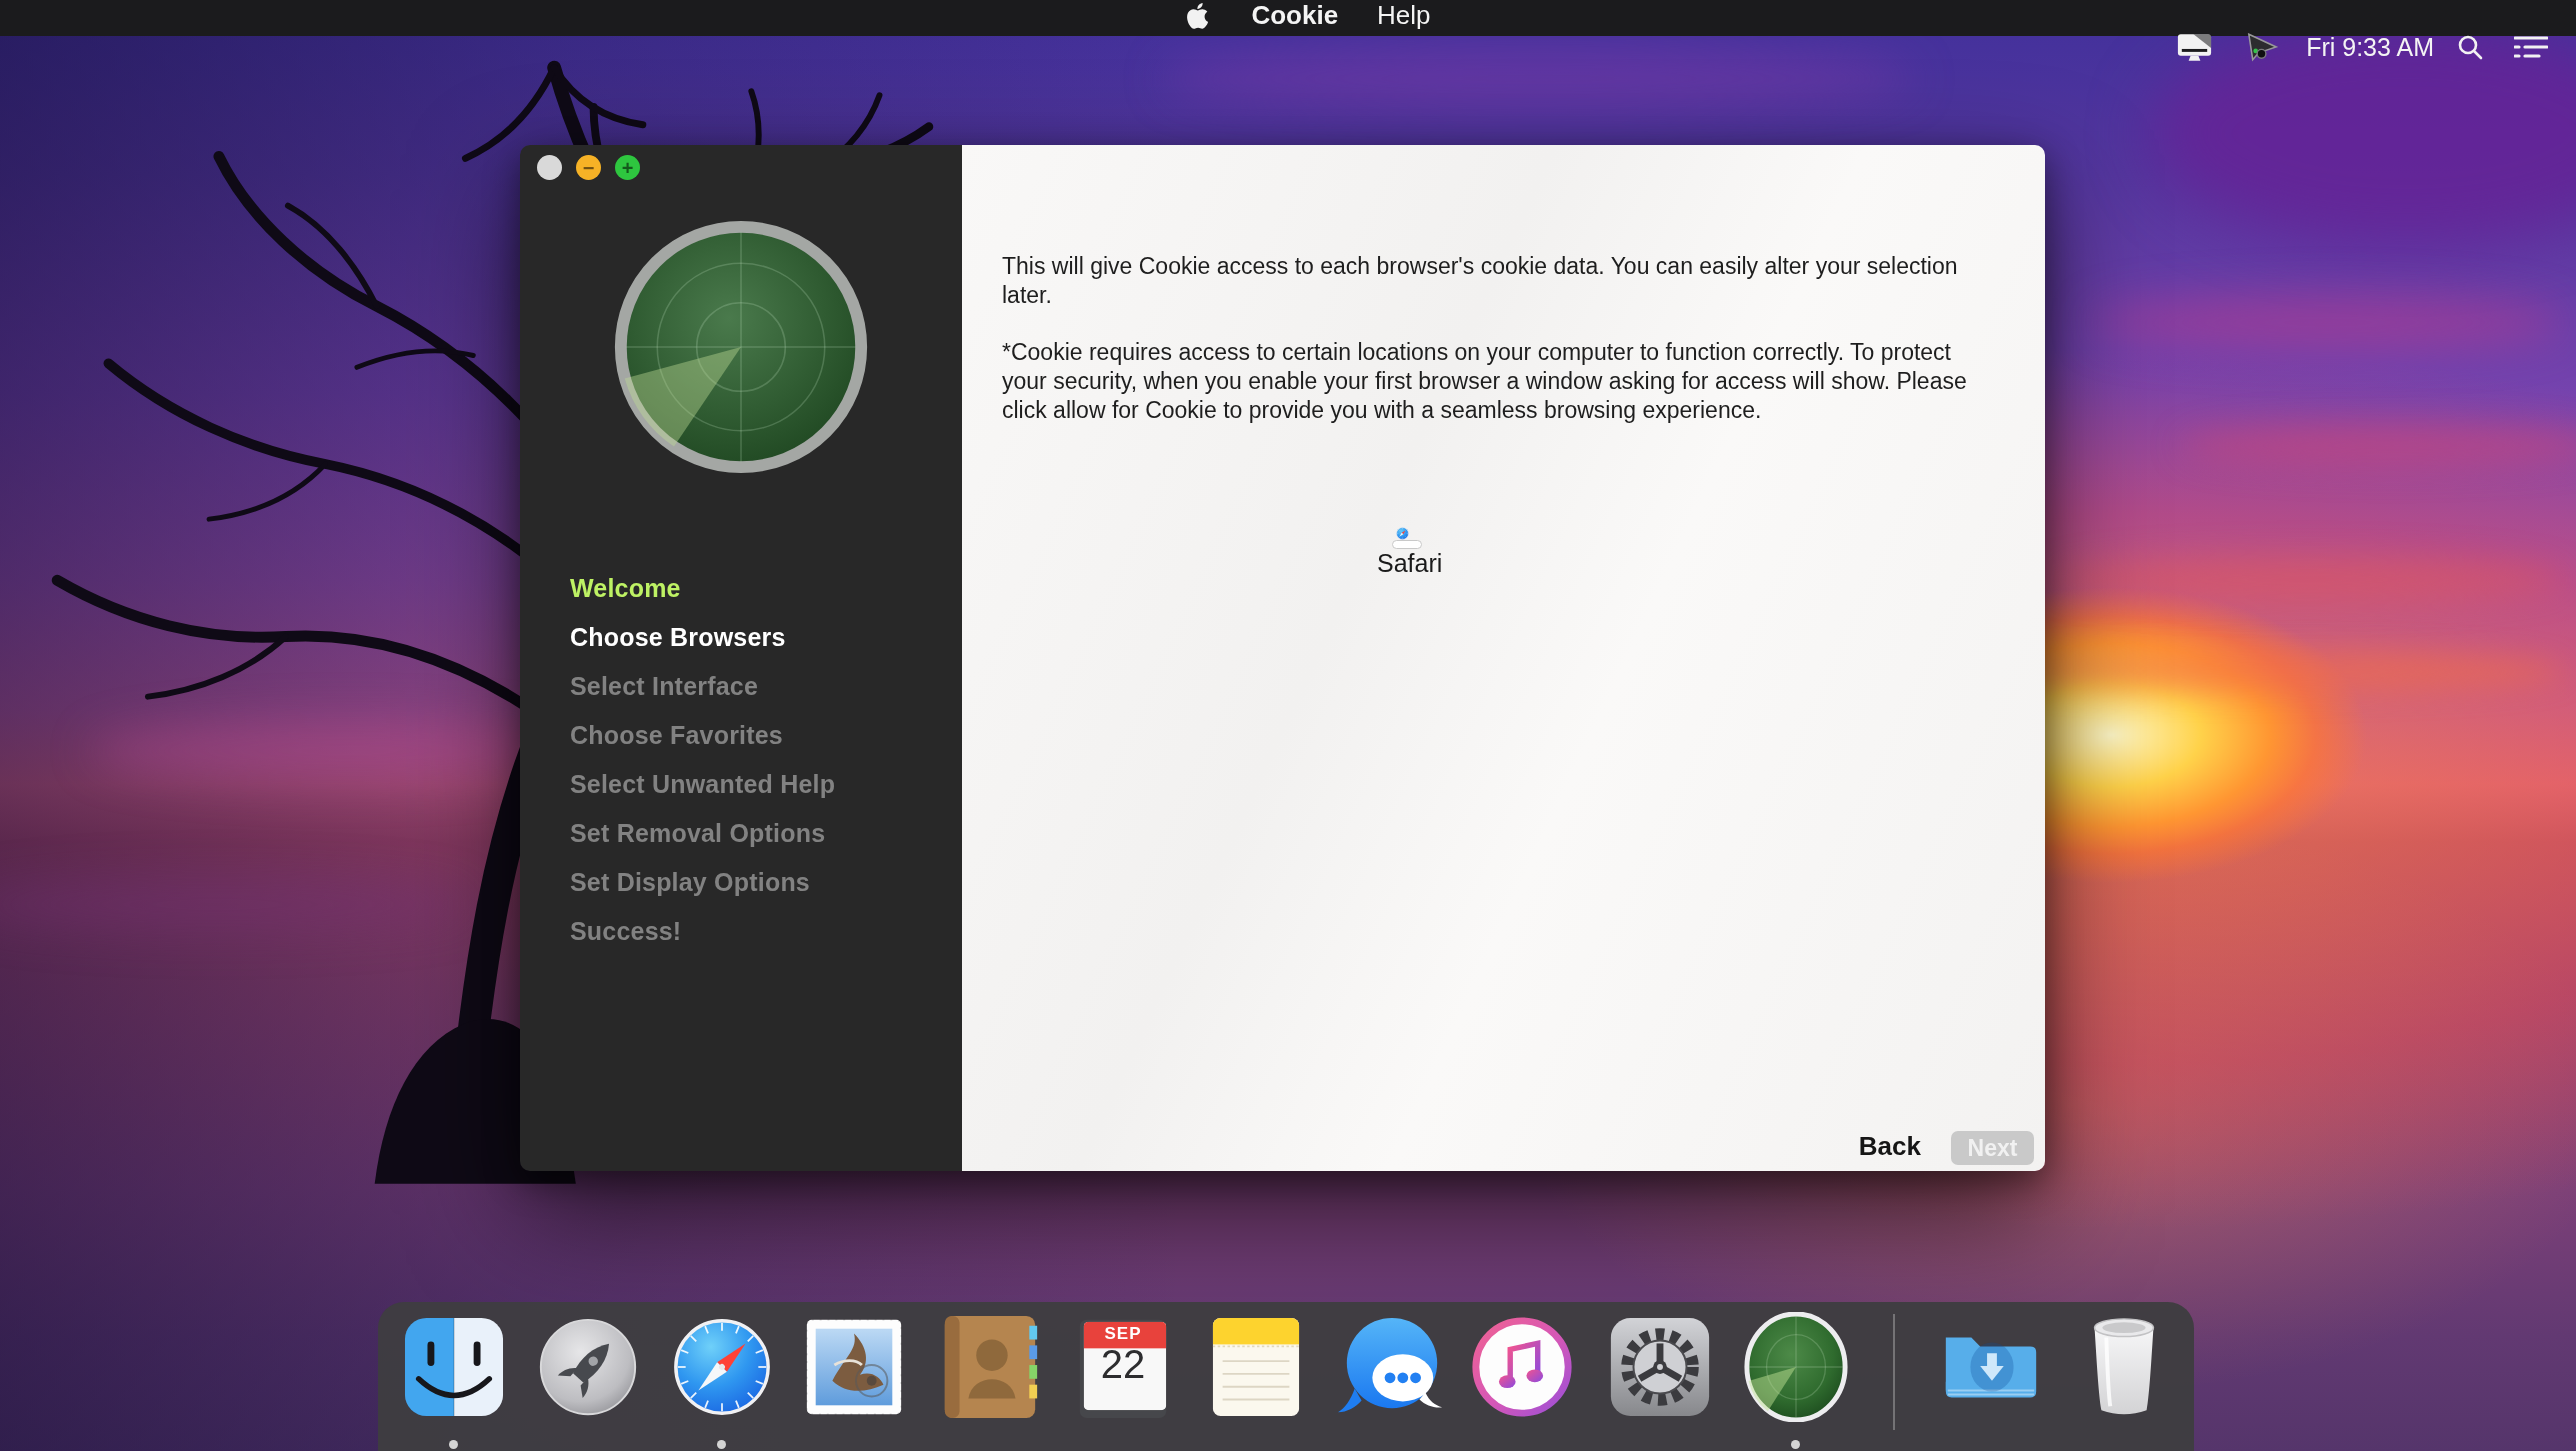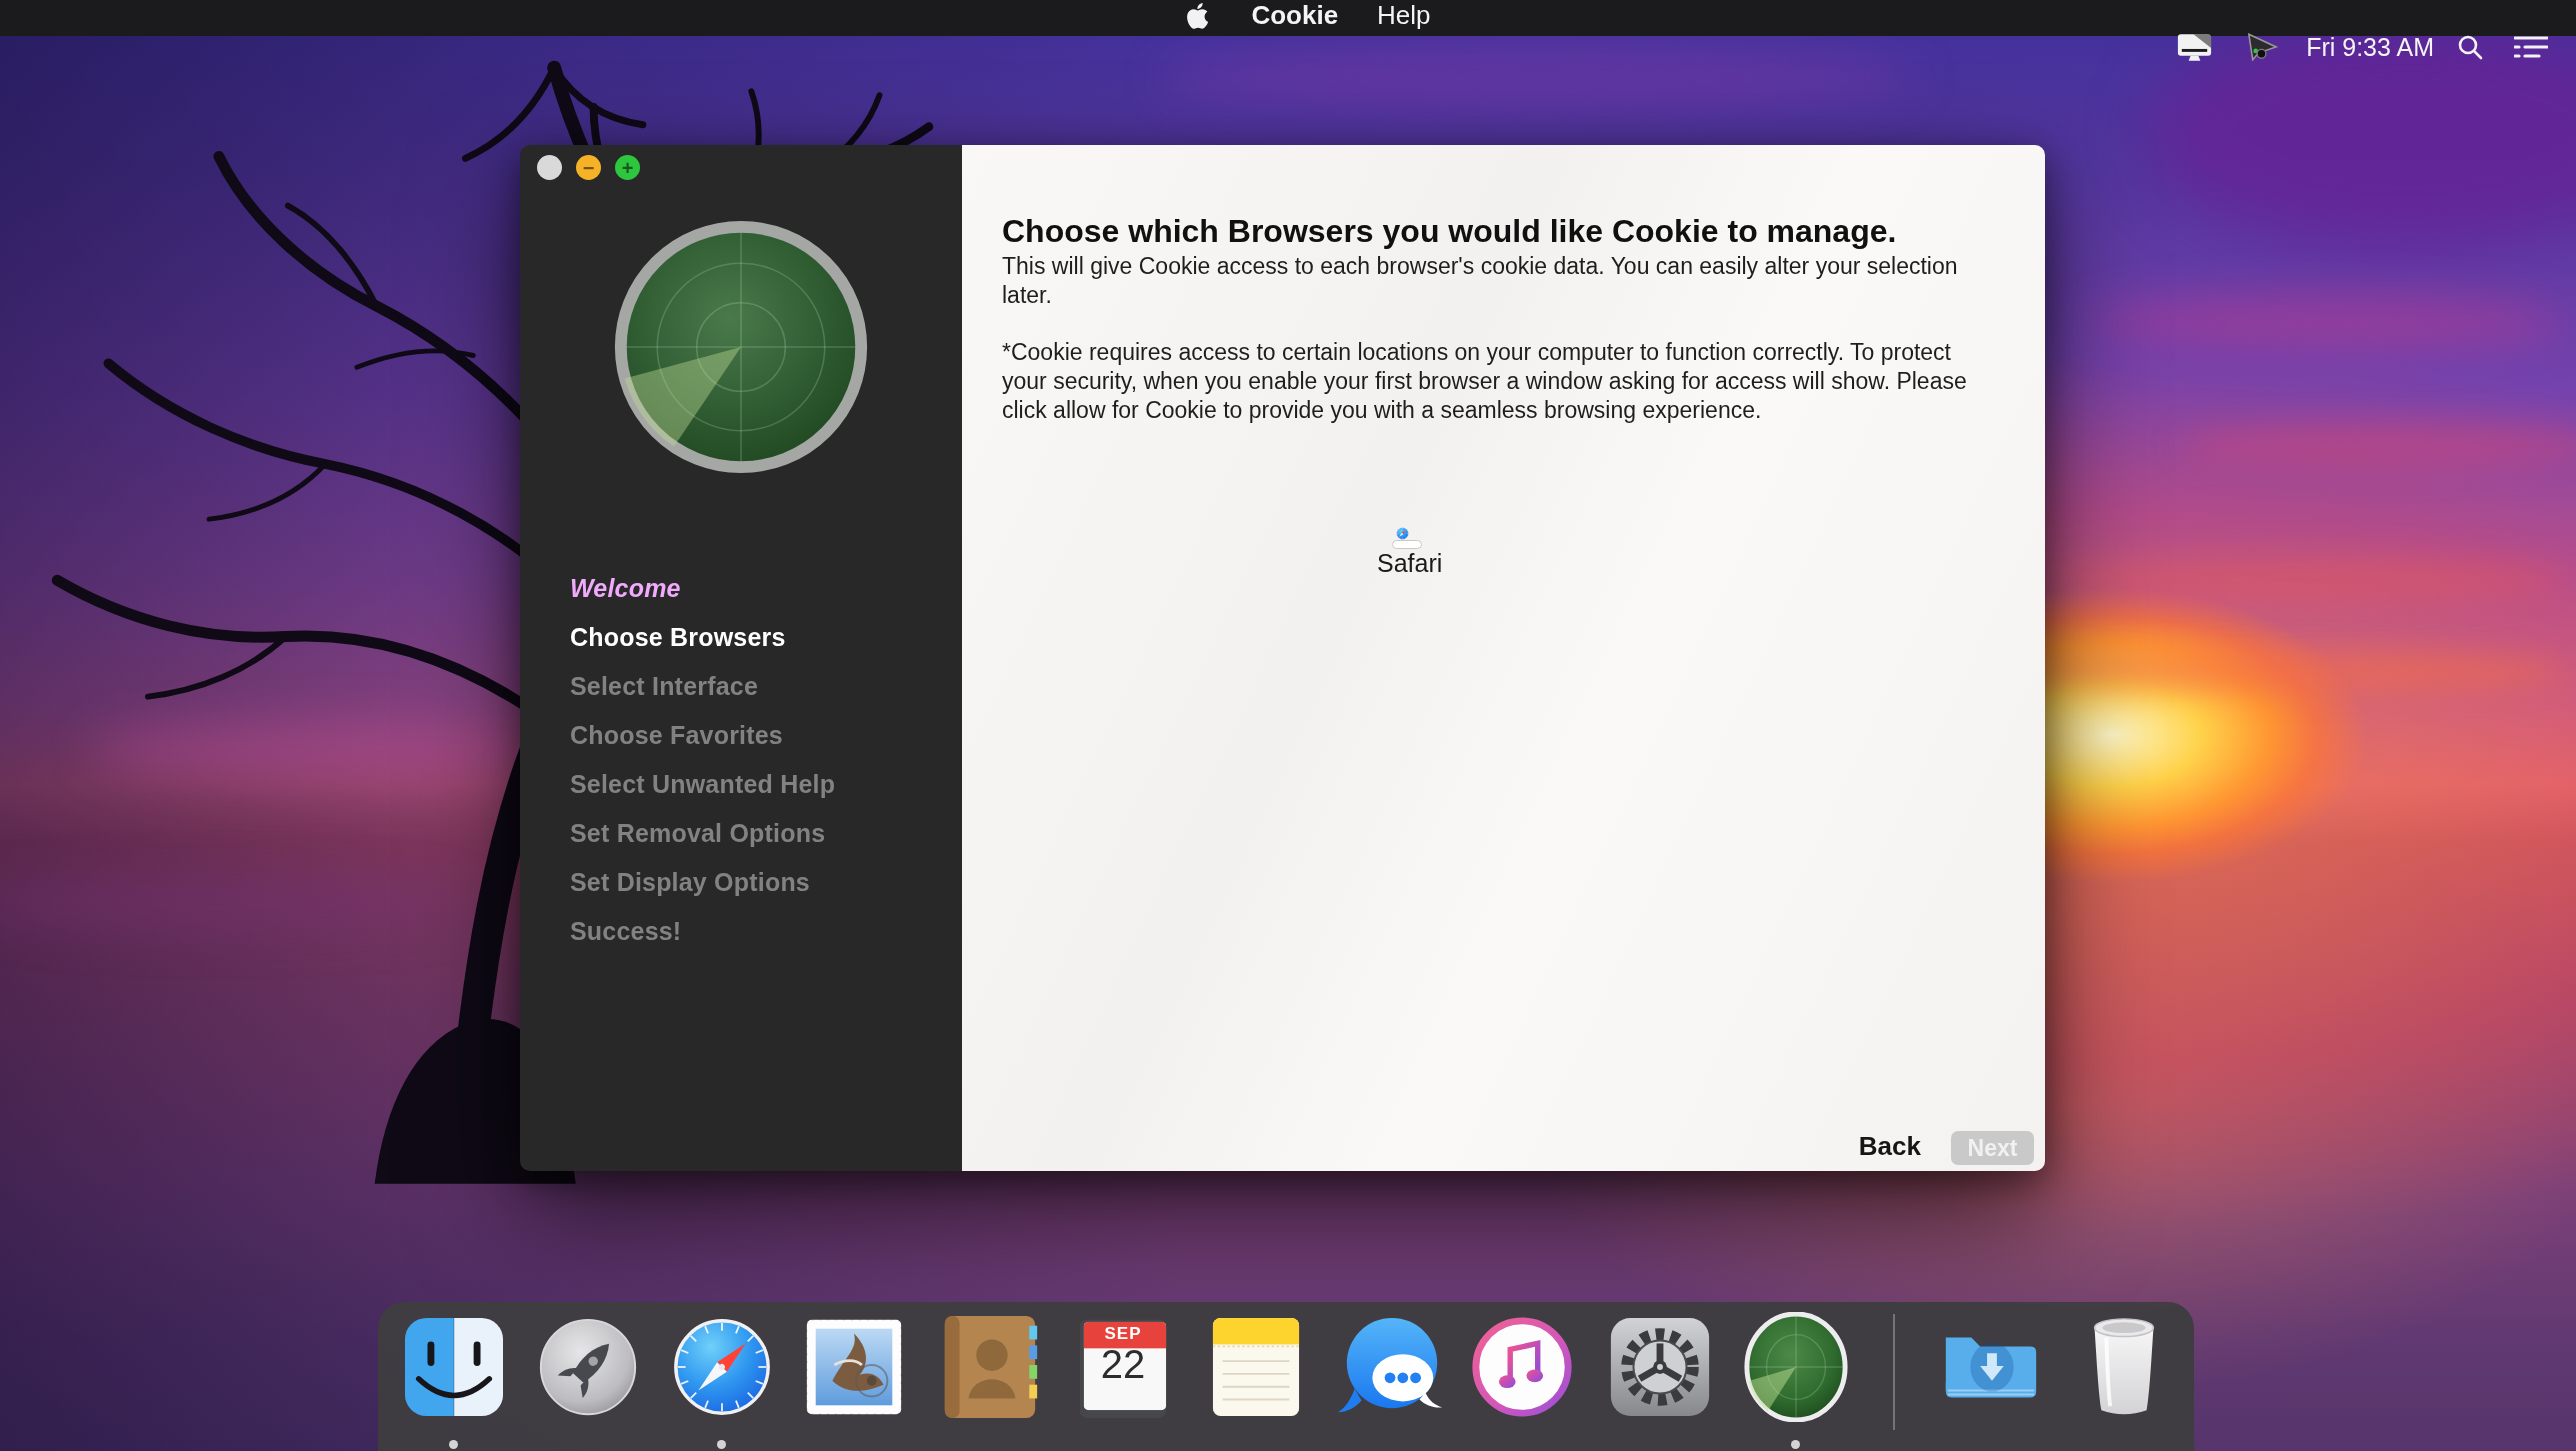--- a/index.html
+++ b/index.html
@@ -34,21 +34,21 @@
   .sidebar { position:absolute; left:0; top:0; width:442px; height:100%; background:#282828; border-radius:10px 0 0 10px; }
   .traffic { position:absolute; left:17px; top:10px; display:flex; gap:14px; }
   .tl { width:25px; height:25px; border-radius:50%; display:flex; align-items:center; justify-content:center;
         font-size:20px; font-weight:bold; color:rgba(0,0,0,.55); line-height:1; }
   .tl.close { background:#d9d9d9; }
   .tl.min { background:#f6b226; }
   .tl.zoom { background:#2ec63f; }
   .radar-wrap { position:absolute; left:88px; top:69px; width:266px; height:266px; }
   .steps { position:absolute; left:50px; top:419px; list-style:none; }
   .steps li { height:49px; display:flex; align-items:center; font-size:25px; font-weight:bold; letter-spacing:0.2px; }
-  .steps li[data-state="done"]   { color:#f0abfc;font-style:italic; }
+  .steps li[data-state="done"]   { color:#bef264; }
   .steps li[data-state="active"] { color:#ffffff; }
   .steps li[data-state="todo"]   { color:#828282; }
 
   .content { position:absolute; left:442px; top:0; width:1083px; height:100%; border-radius:0 10px 10px 0;
              background:linear-gradient(115deg,#f9f8f7 0%,#f2f1f0 38%,#faf9f8 58%,#f3f2f1 100%); }
   .c-title { position:absolute; left:40px; top:68px; font-size:32px; font-weight:bold; color:#101010; }
   .c-p { position:absolute; left:40px; width:991px; font-size:23px; line-height:29px; color:#1e1e1e; }
   .c-p1 { top:107px; }
   .c-p2 { top:193px; }
   .browser-row { position:absolute; left:401px; top:382px; height:51px; display:flex; align-items:center;flex-direction:column; }
@@ -186,21 +186,20 @@
       <li data-state="todo">Select Interface</li>
       <li data-state="todo">Choose Favorites</li>
       <li data-state="todo">Select Unwanted Help</li>
       <li data-state="todo">Set Removal Options</li>
       <li data-state="todo">Set Display Options</li>
       <li data-state="todo">Success!</li>
     </ul>
   </div>
 
   <div class="content">
-    <div class="c-title">Choose which Browsers you would like Cookie to manage.</div>
     <div class="c-p c-p2">*Cookie requires access to certain locations on your computer to function correctly. To protect your security, when you enable your first browser a window asking for access will show. Please click allow for Cookie to provide you with a seamless browsing experience.</div>
     <div class="c-p c-p1">This will give Cookie access to each browser's cookie data. You can easily alter your selection later.</div>
 
     <div class="browser-row">
       <svg width="51" height="51" viewBox="-26 -26 52 52">
         <defs>
           <radialGradient id="safSm" cx="38%" cy="30%" r="75%">
             <stop offset="0%" stop-color="#66cbf8"></stop>
               <stop offset="60%" stop-color="#2f97f0"></stop>
               <stop offset="100%" stop-color="#1b6ae4"></stop>

